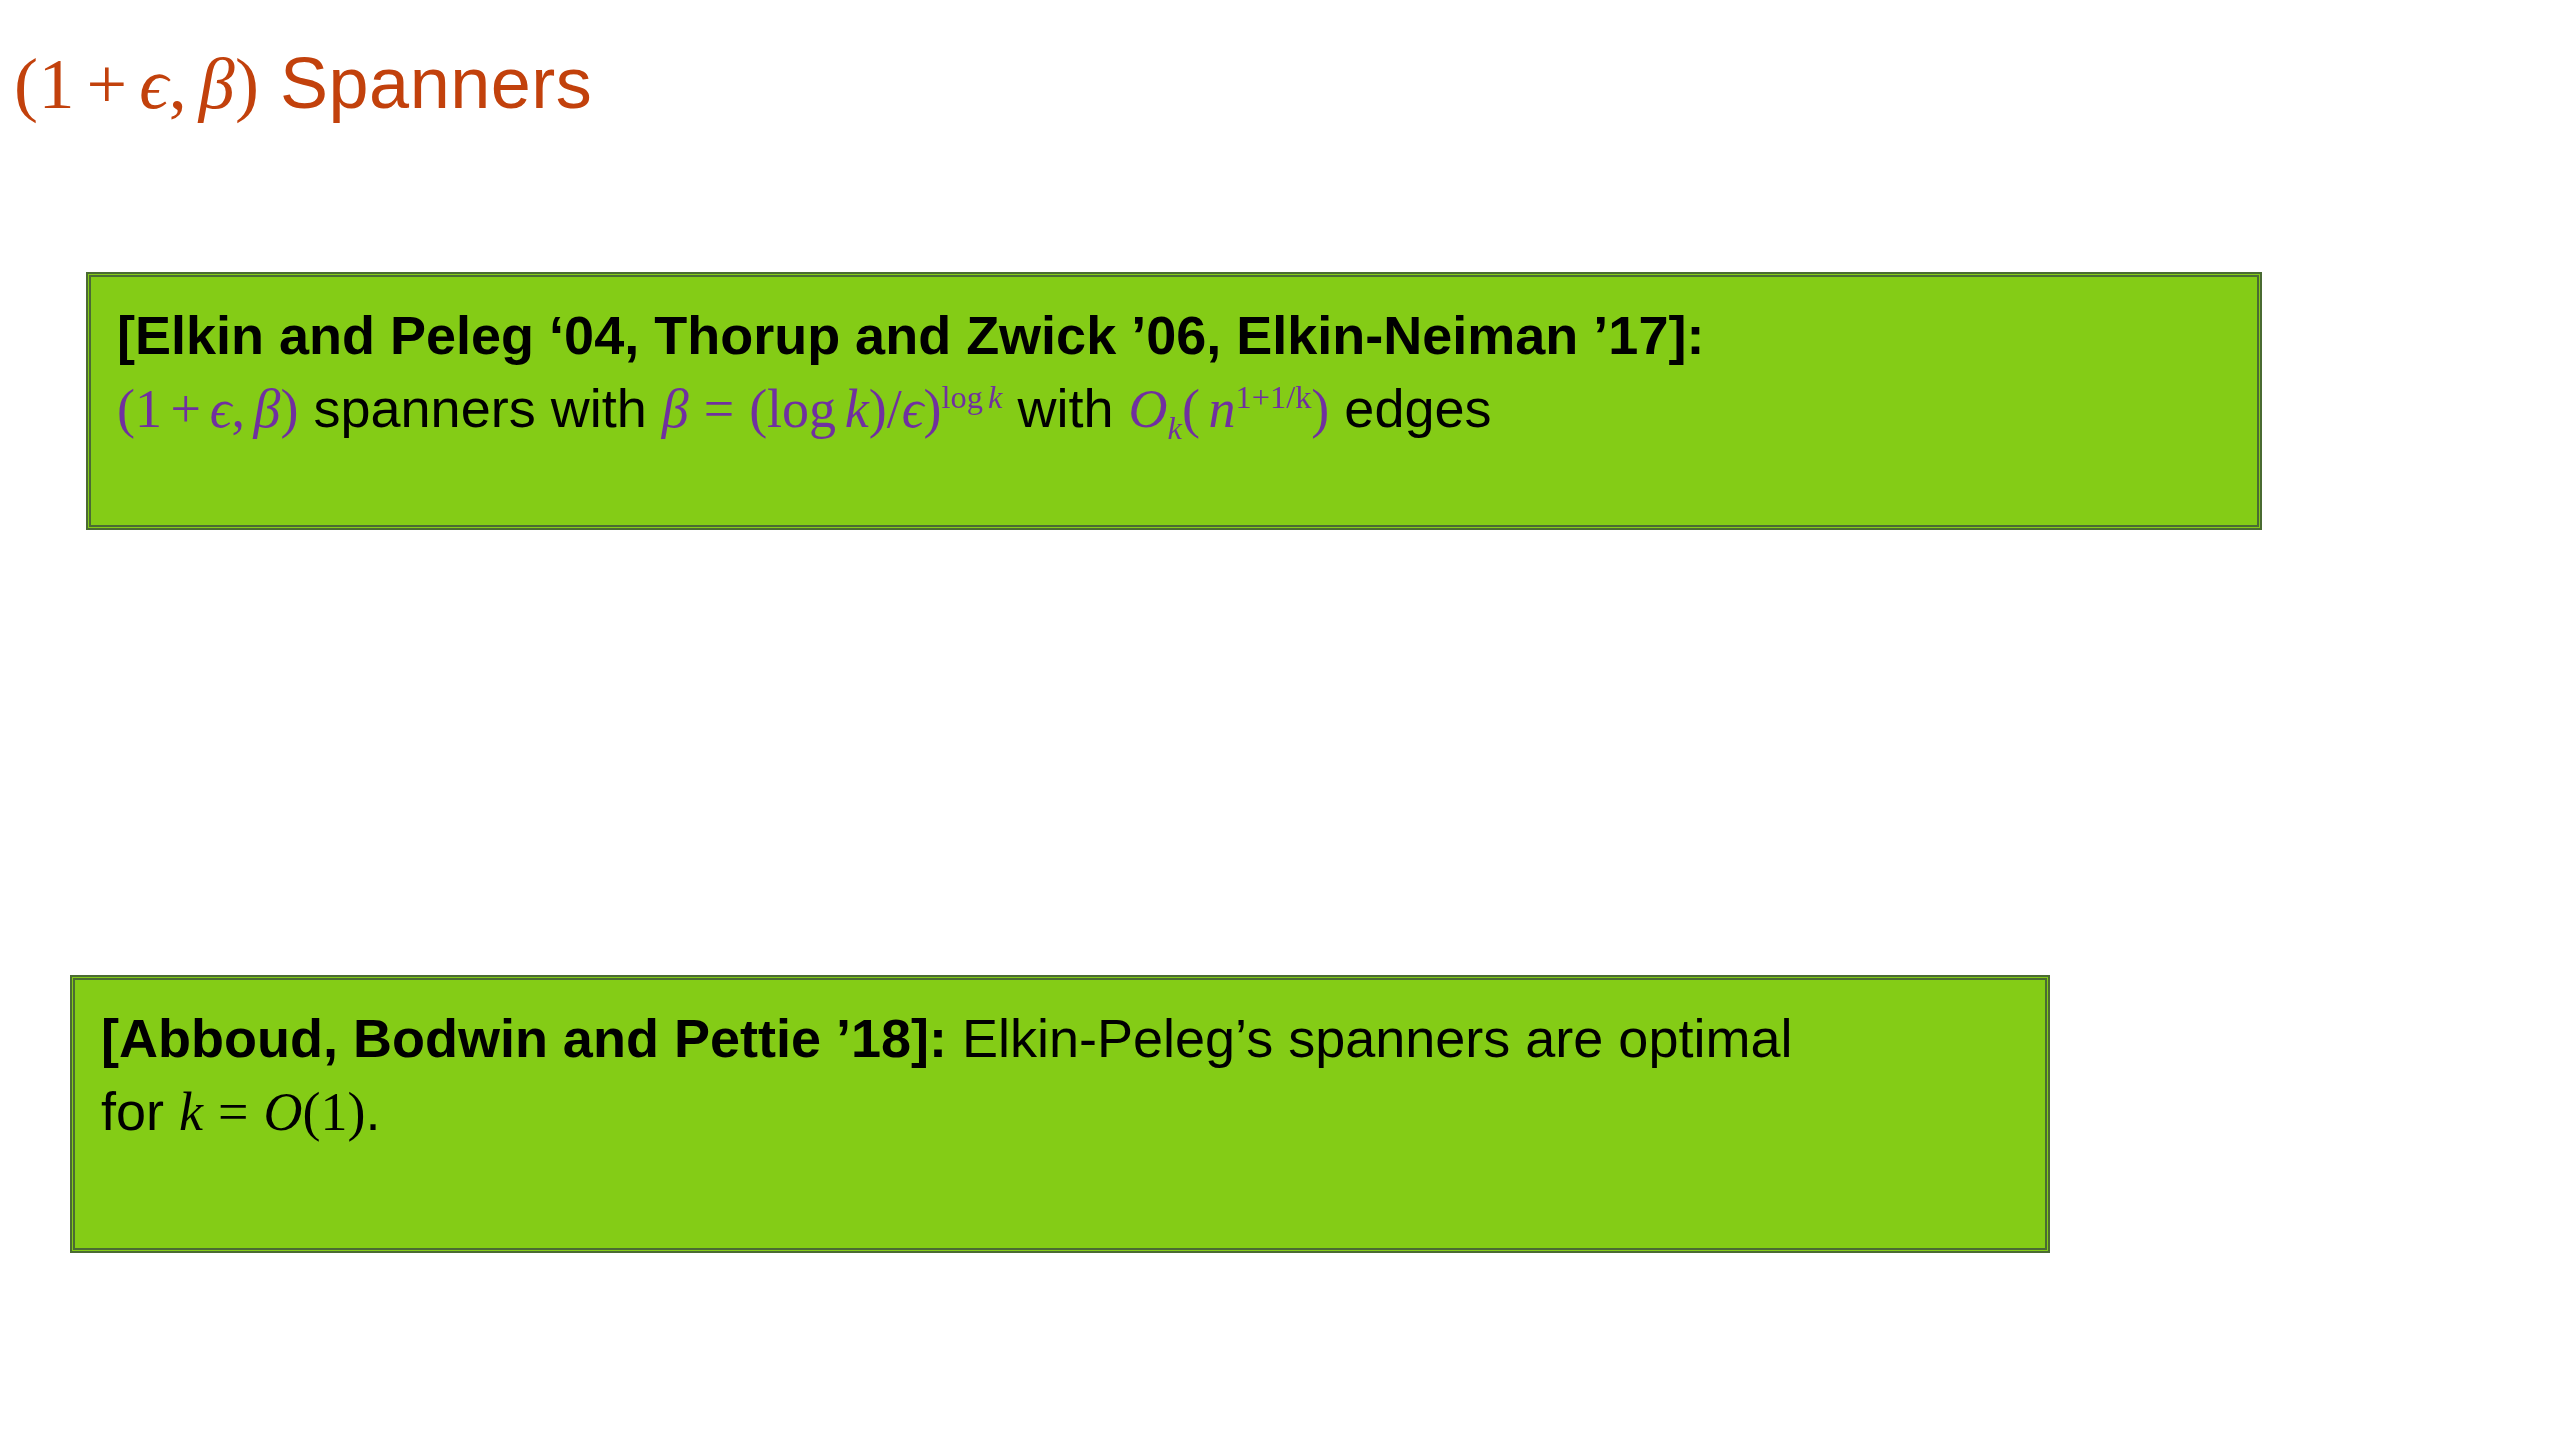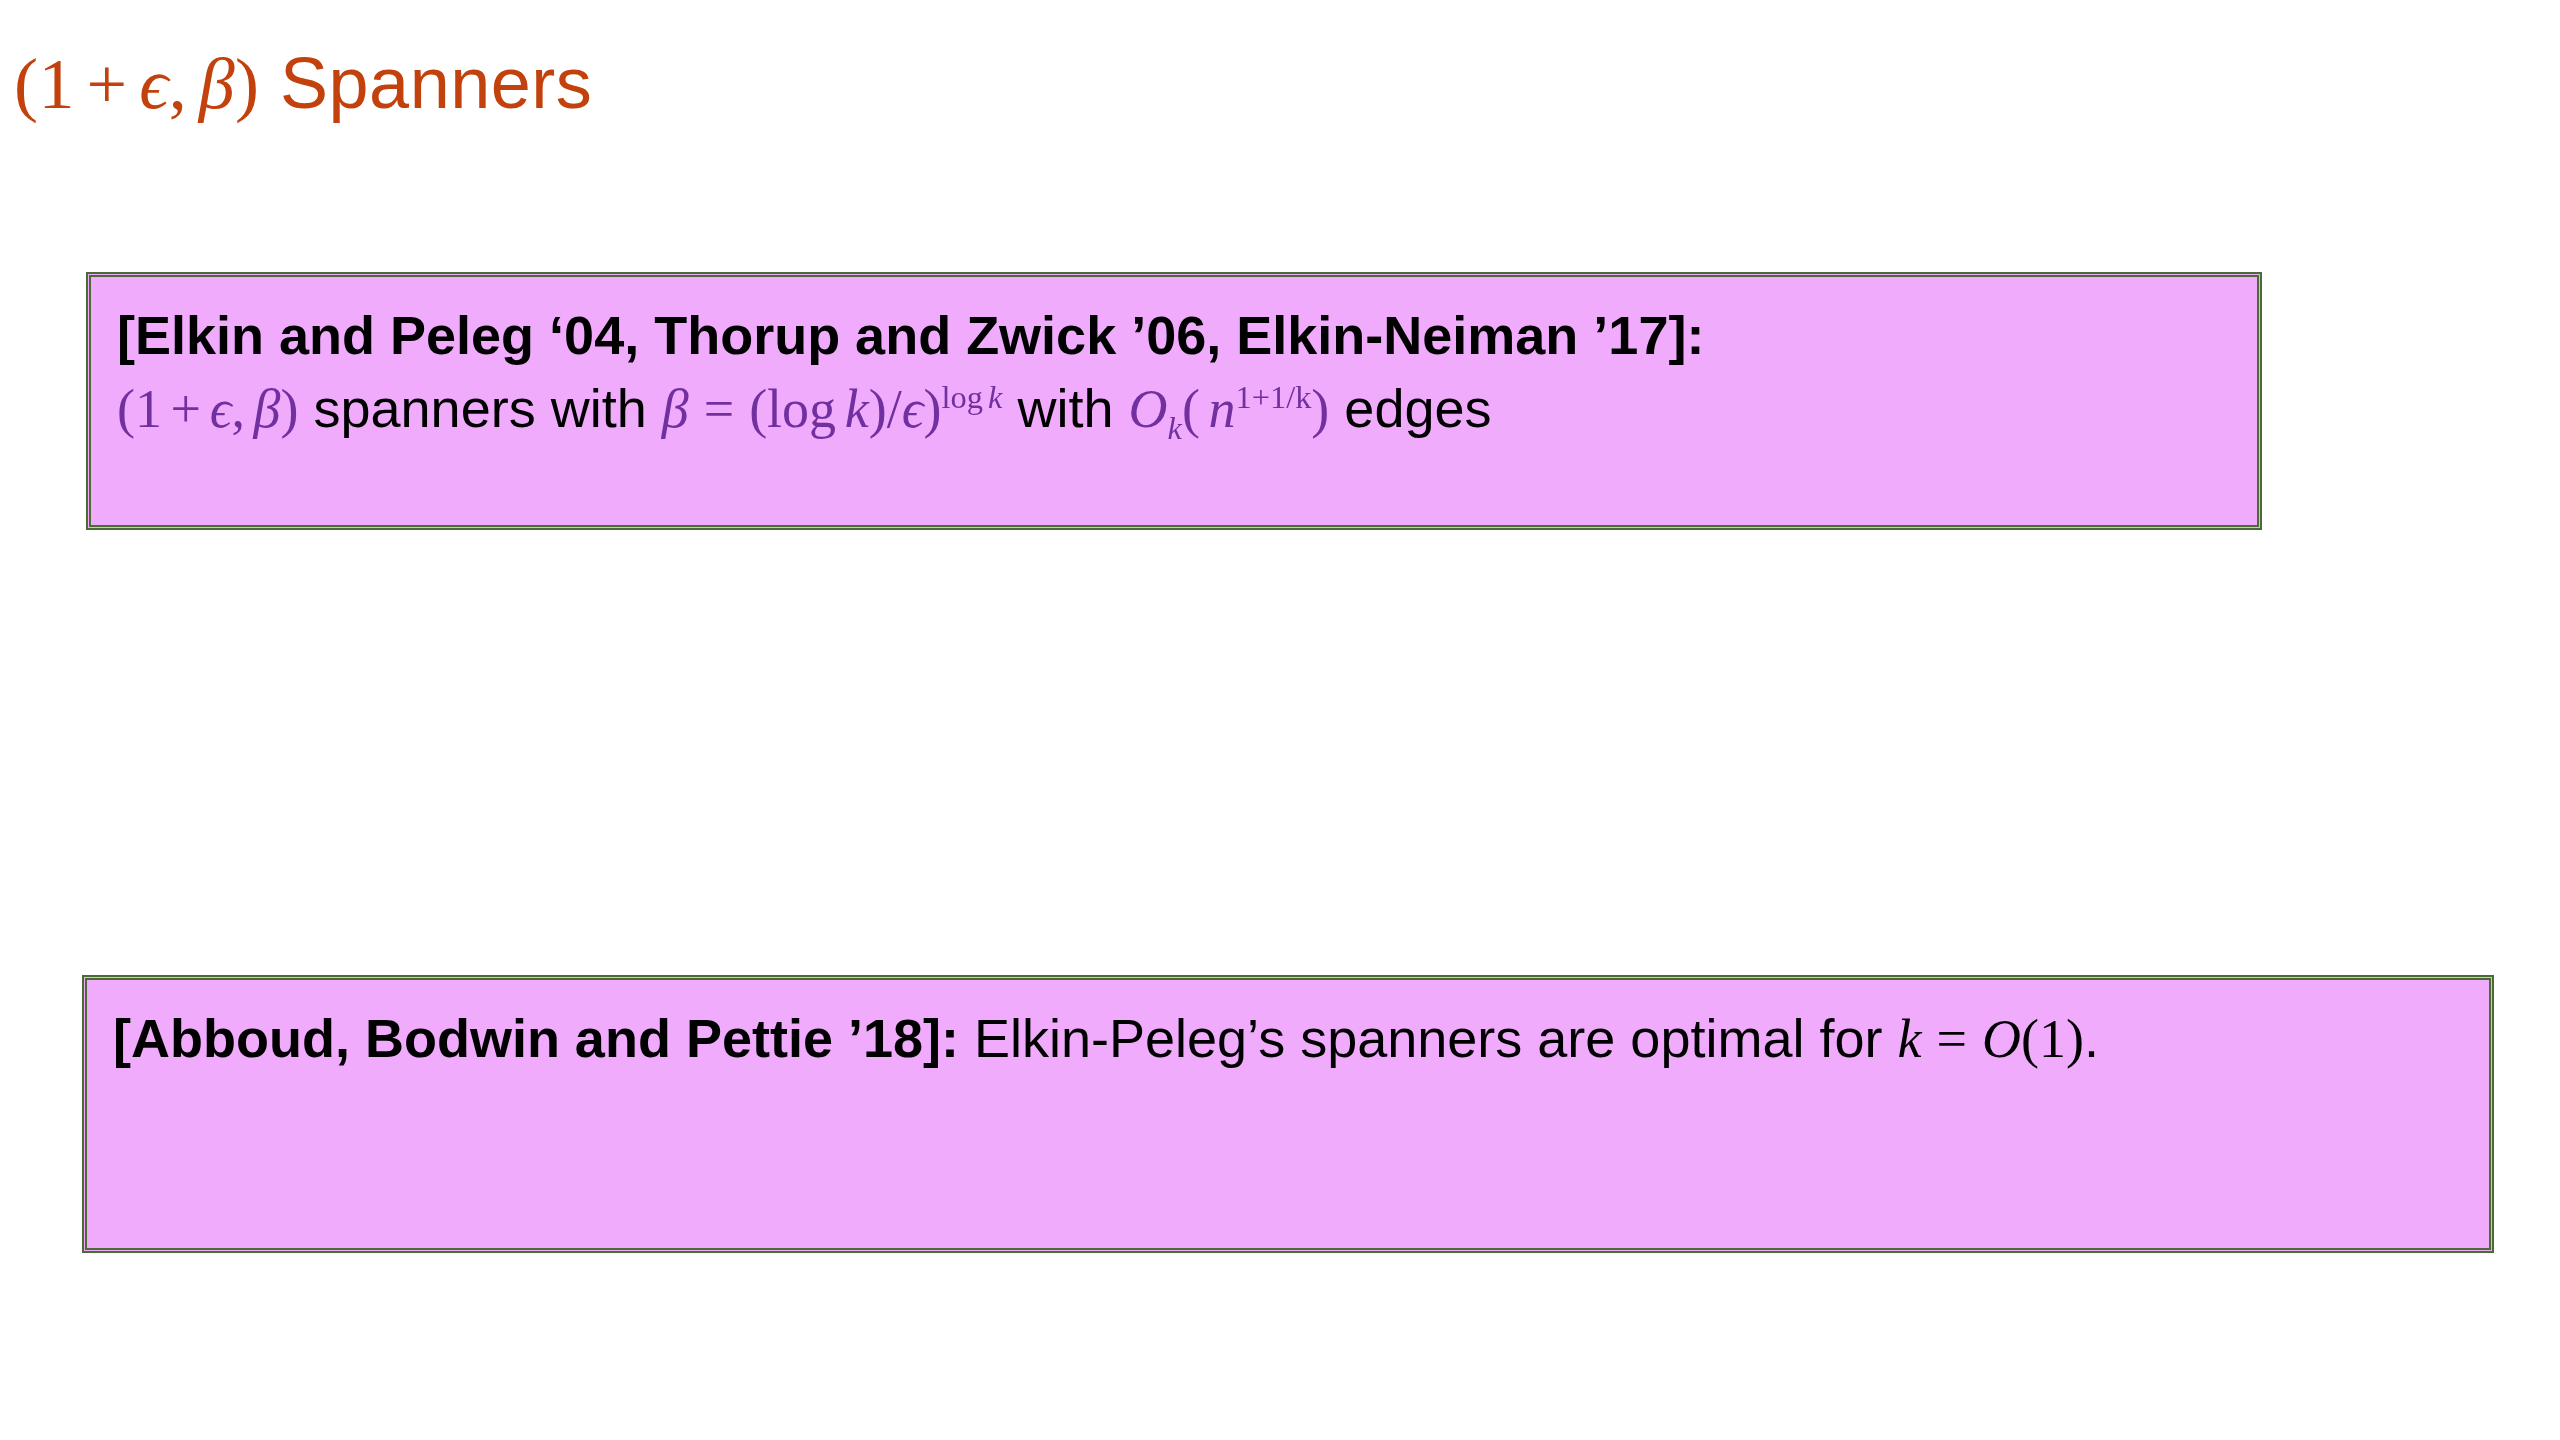--- a/index.html
+++ b/index.html
@@ -45,35 +45,35 @@
     font-style: italic;
   }
   .title-plain {
     font-family: "Liberation Sans", sans-serif;
     font-style: normal;
   }
 
   
   .theorem-box {
     position: absolute;
-    background: #f0abfc;
+    background: #84cc16;
     border: 5px double #4a6b33;
     box-sizing: border-box;
     padding: 22px 44px 24px 26px;
   }
   #box-elkin-peleg {
     left: 86px;
     top: 272px;
     width: 2176px;
     height: 258px;
   }
   #box-abboud {
-    left: 82px;
+    left: 70px;
     top: 975px;
-    width: 2412px;
+    width: 1980px;
     height: 278px;
   }
 
   .box-line {
     font-size: 54px;
     line-height: 1.36;
     white-space: nowrap;
     color: #000000;
   }
   .box-line.wrapper-wrap {

